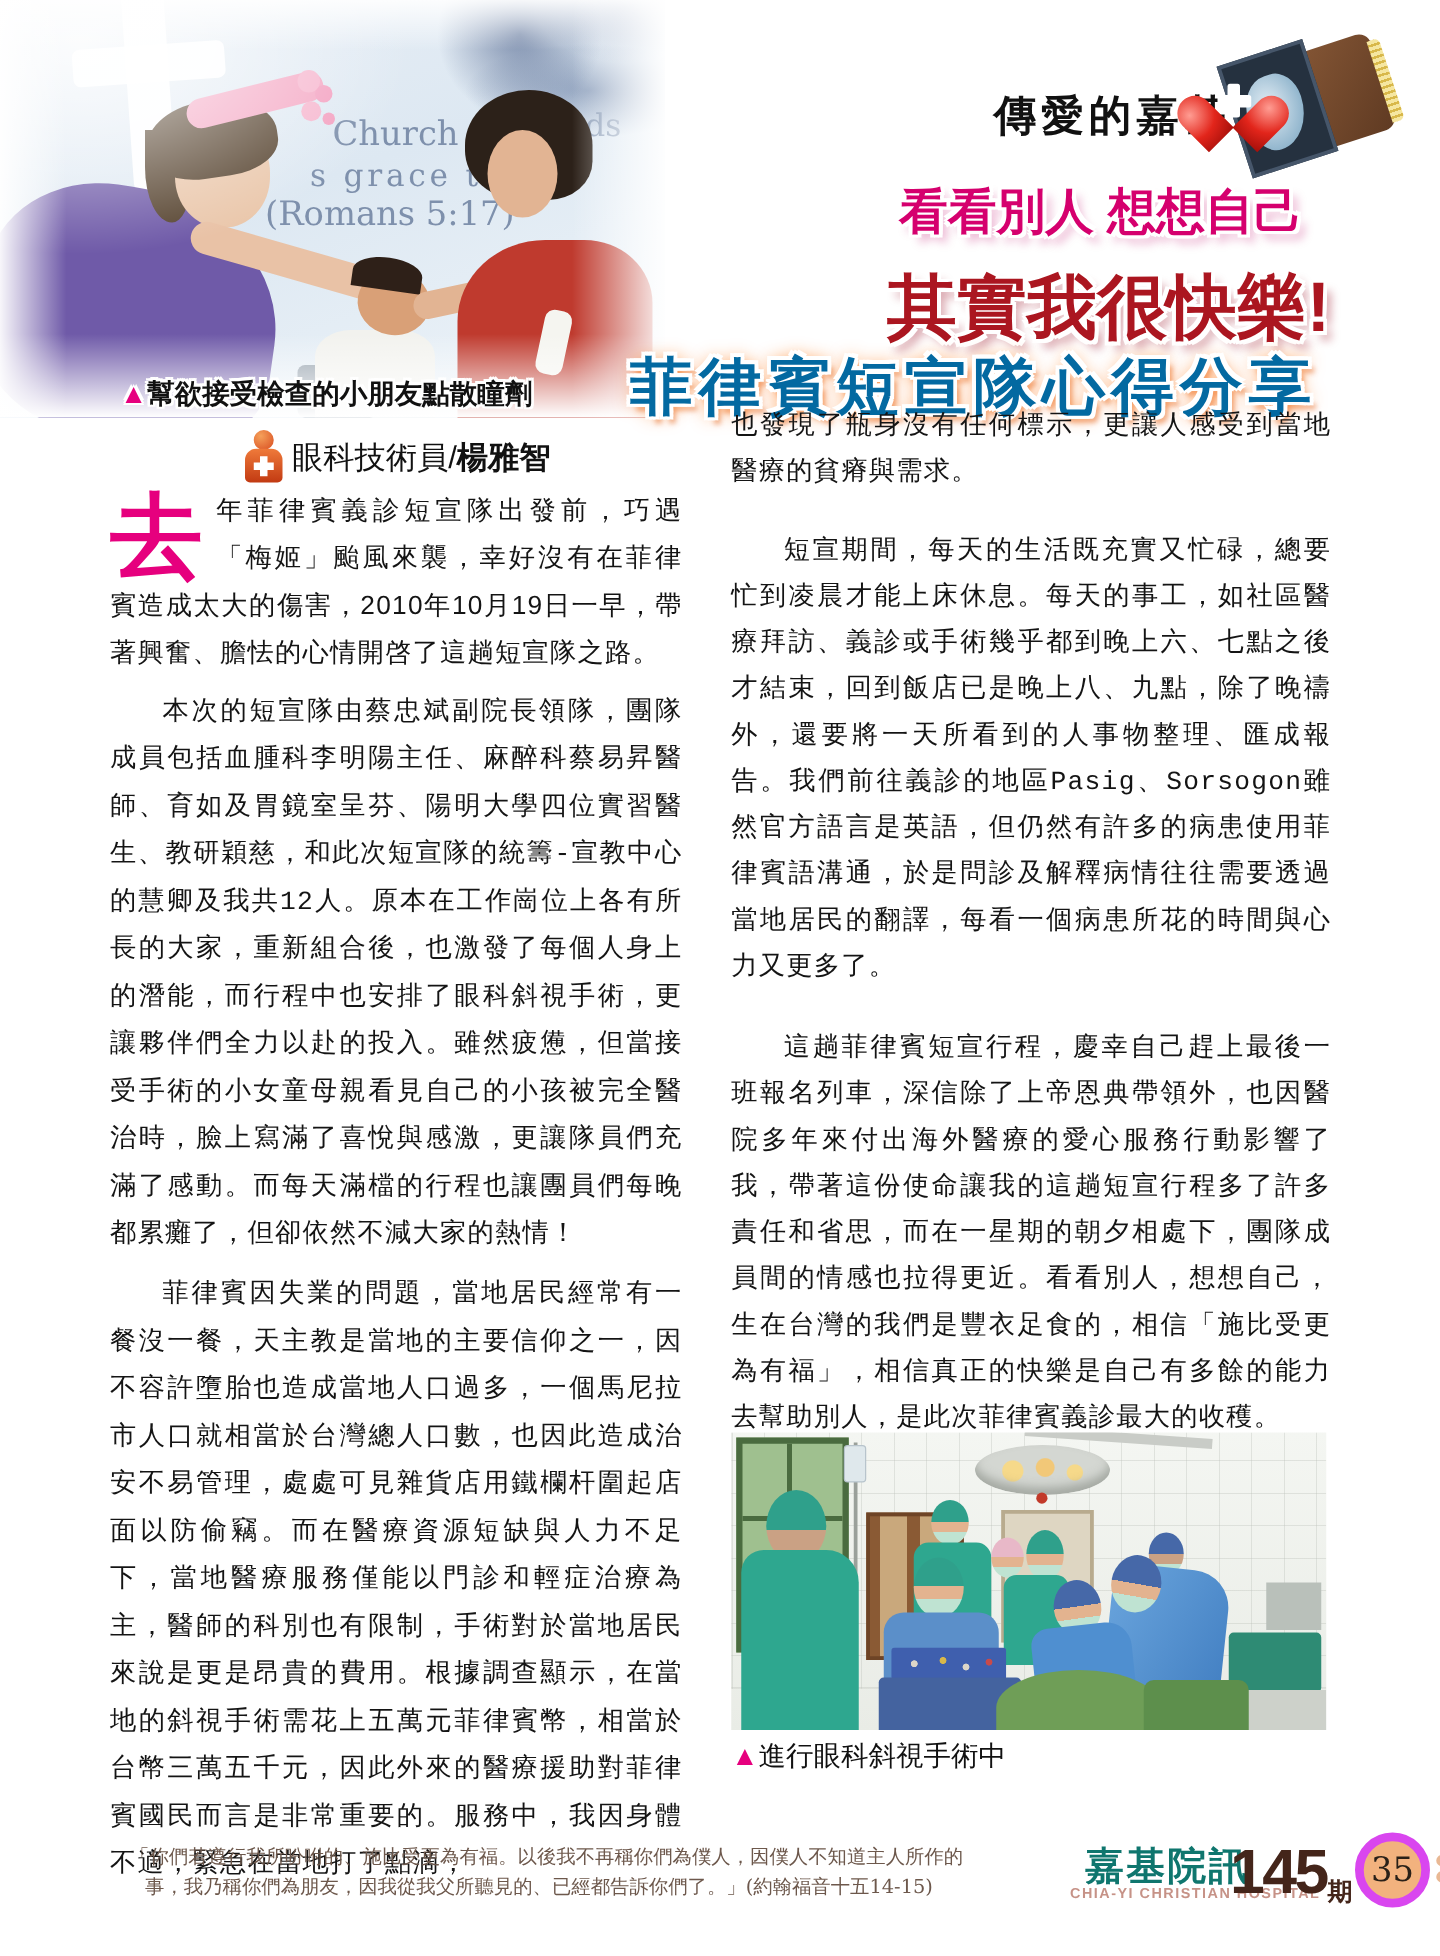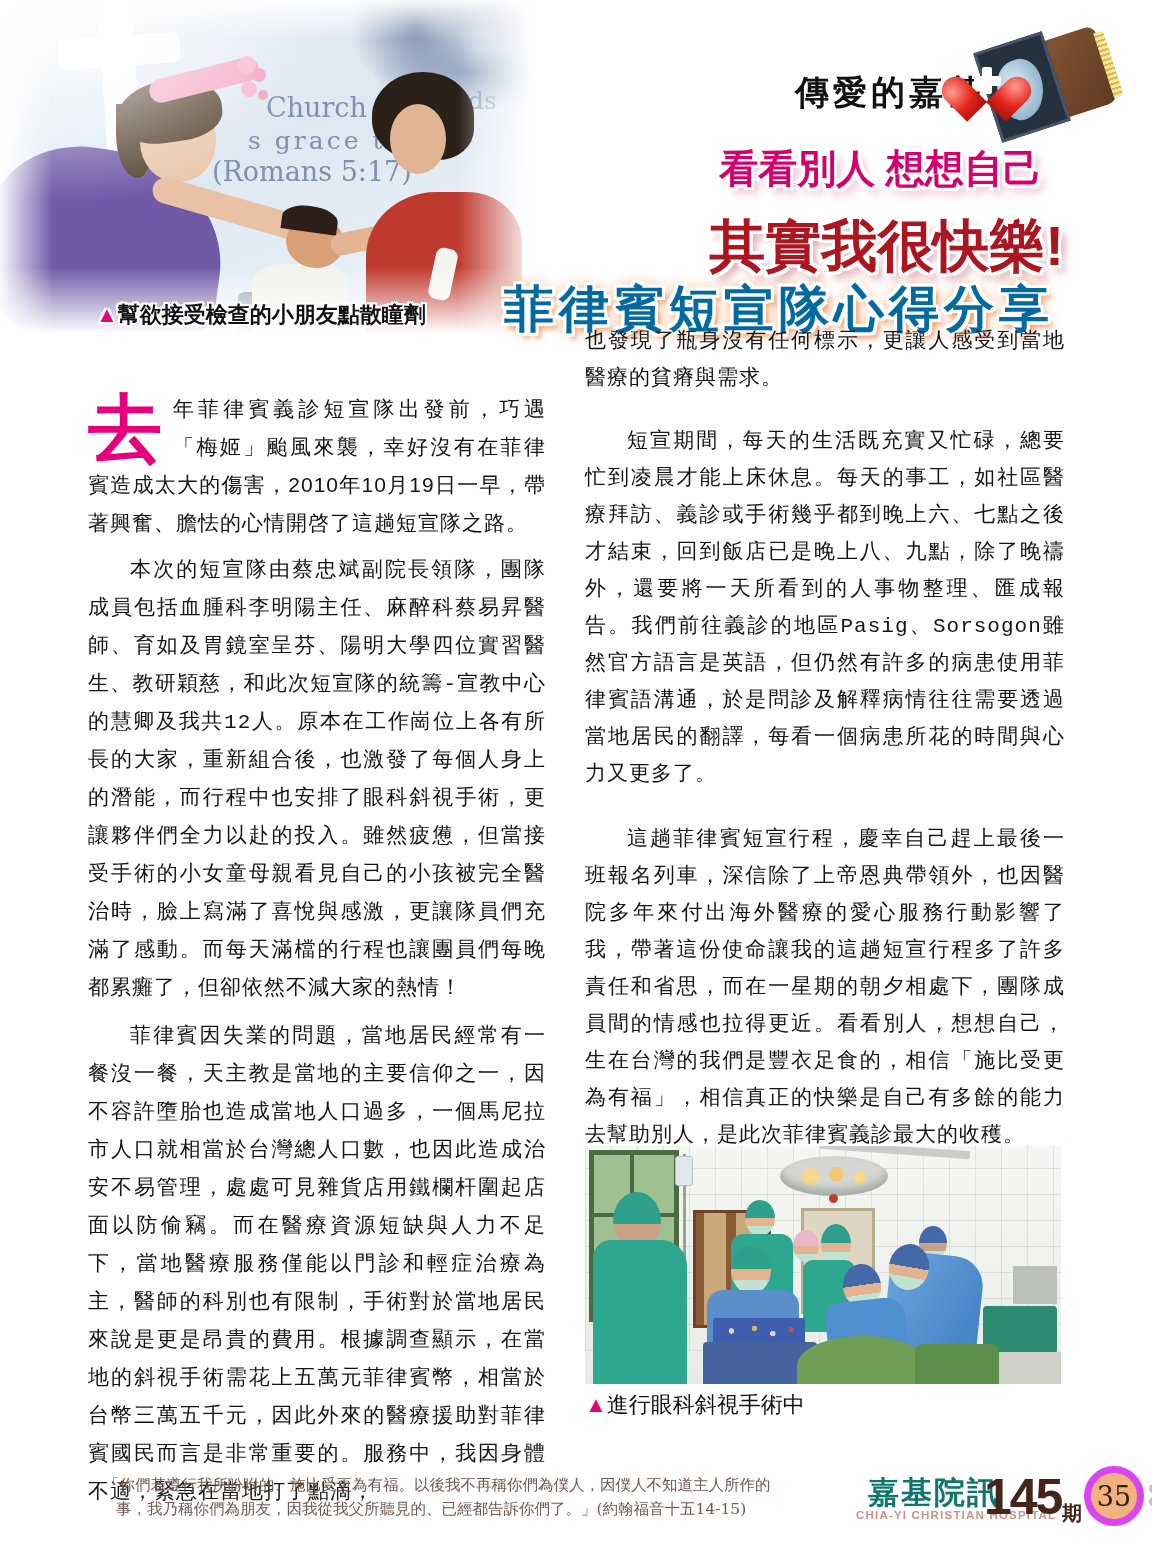--- a/index.html
+++ b/index.html
@@ -201,20 +201,29 @@
     <div class="heart">
       <div class="hc-v"></div>
       <div class="hc-h"></div>
     </div>
   </div>
 
   <div class="t-outline title1">看看別人 想想自己</div>
   <div class="t-outline title2">其實我很快樂!</div>
   <div class="t-outline title3">菲律賓短宣隊心得分享</div>
 
+  <div class="byline">
+    <div class="medic">
+      <div class="m-head"></div>
+      <div class="m-body"></div>
+      <div class="m-cv"></div>
+      <div class="m-ch"></div>
+    </div>
+    <div class="byline-text"><span>眼科技術員/</span><b>楊雅智</b></div>
+  </div>
 
   <div class="col col-l">
     <p><span class="dropcap">去</span><span>年菲律賓義診短宣隊出發前，巧遇「梅姬」颱風來襲，幸好沒有在菲律賓造成太大的傷害，2010年10月19日一早，帶著興奮、膽怯的心情開啓了這趟短宣隊之路。</span></p>
     <p class="indent">本次的短宣隊由蔡忠斌副院長領隊，團隊成員包括血腫科李明陽主任、麻醉科蔡易昇醫師、育如及胃鏡室呈芬、陽明大學四位實習醫生、教研穎慈，和此次短宣隊的統籌-宣教中心的慧卿及我共12人。原本在工作崗位上各有所長的大家，重新組合後，也激發了每個人身上的潛能，而行程中也安排了眼科斜視手術，更讓夥伴們全力以赴的投入。雖然疲憊，但當接受手術的小女童母親看見自己的小孩被完全醫治時，臉上寫滿了喜悅與感激，更讓隊員們充滿了感動。而每天滿檔的行程也讓團員們每晚都累癱了，但卻依然不減大家的熱情！</p>
     <p class="indent">菲律賓因失業的問題，當地居民經常有一餐沒一餐，天主教是當地的主要信仰之一，因不容許墮胎也造成當地人口過多，一個馬尼拉市人口就相當於台灣總人口數，也因此造成治安不易管理，處處可見雜貨店用鐵欄杆圍起店面以防偷竊。而在醫療資源短缺與人力不足下，當地醫療服務僅能以門診和輕症治療為主，醫師的科別也有限制，手術對於當地居民來說是更是昂貴的費用。根據調查顯示，在當地的斜視手術需花上五萬元菲律賓幣，相當於台幣三萬五千元，因此外來的醫療援助對菲律賓國民而言是非常重要的。服務中，我因身體不適，緊急在當地打了點滴，</p>
   </div>
 
   <div class="col col-r">
     <p>也發現了瓶身沒有任何標示，更讓人感受到當地醫療的貧瘠與需求。</p>
     <p class="indent">短宣期間，每天的生活既充實又忙碌，總要忙到凌晨才能上床休息。每天的事工，如社區醫療拜訪、義診或手術幾乎都到晚上六、七點之後才結束，回到飯店已是晚上八、九點，除了晚禱外，還要將一天所看到的人事物整理、匯成報告。我們前往義診的地區Pasig、Sorsogon雖然官方語言是英語，但仍然有許多的病患使用菲律賓語溝通，於是問診及解釋病情往往需要透過當地居民的翻譯，每看一個病患所花的時間與心力又更多了。</p>

